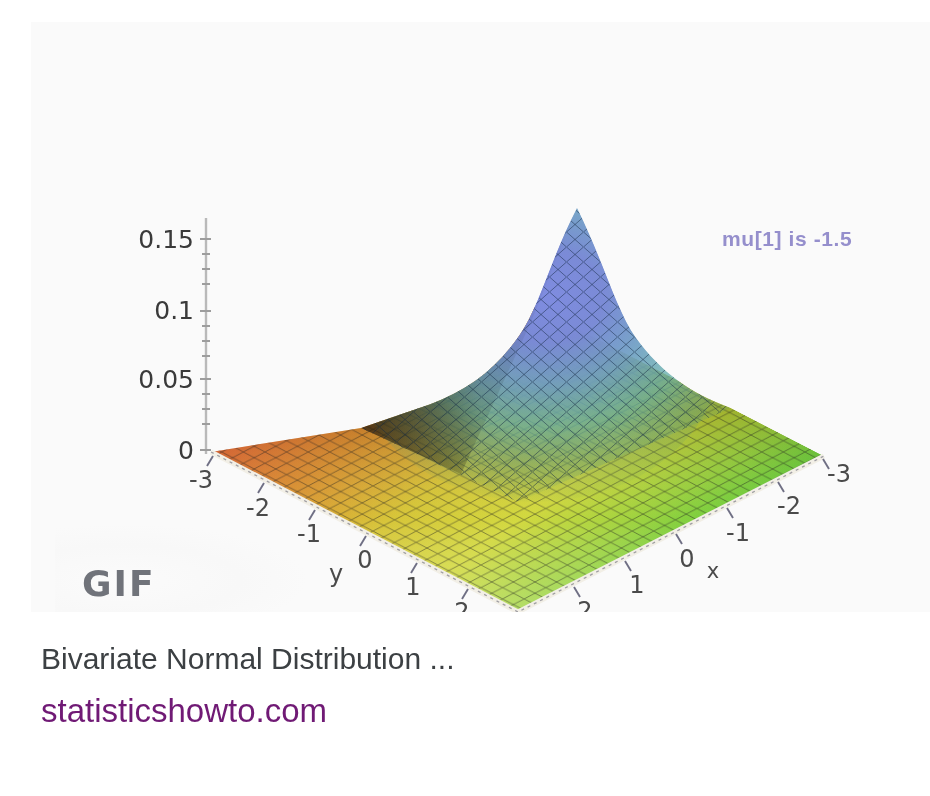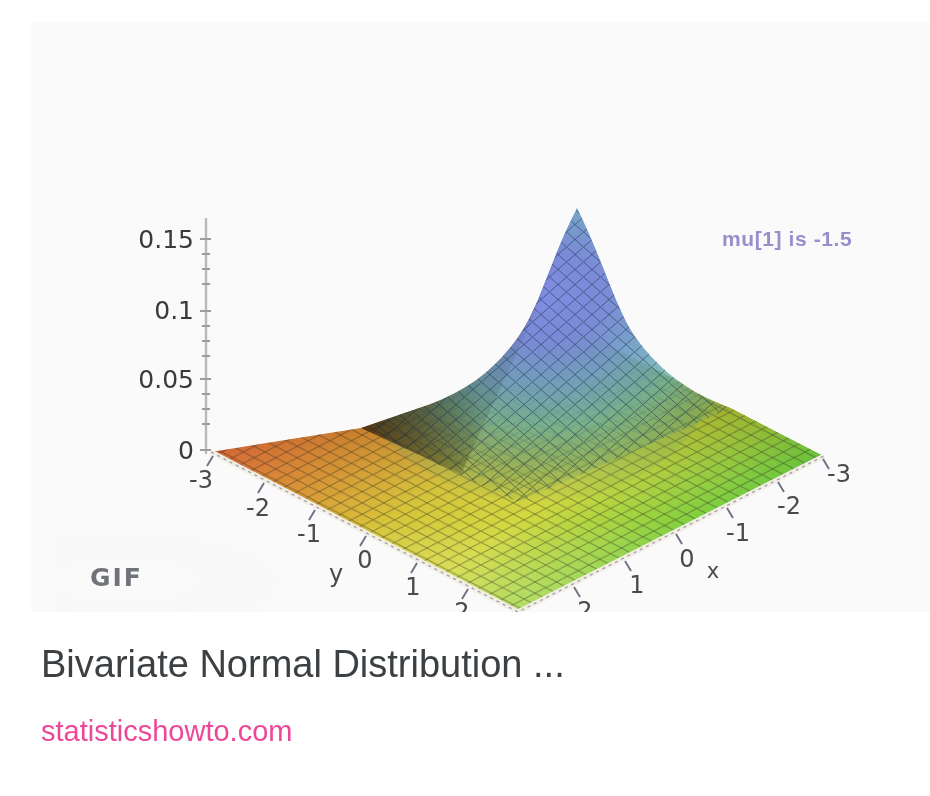--- a/index.html
+++ b/index.html
@@ -83,45 +83,44 @@
   #gif-badge-glow {
     position: absolute;
     left: 0; top: 0;
     width: 250px; height: 110px;
     background: radial-gradient(ellipse at 28% 50%, #fbfbfb 0%, #f8f8f8 45%, rgba(248,248,248,0) 72%);
   }
   #gif-badge {
     position: absolute;
     left: 27px;
     top: 38px;
-    font-size: 25px;
+    font-size: 36px;
     font-weight: bold;
     color: #70737a;
     letter-spacing: 2px;
     font-family: "DejaVu Sans", sans-serif;
-    margin-left: 8px;
   }
 
   
   #caption {
     position: absolute;
     left: 41px;
     top: 640px;
     width: 860px;
   }
   #caption-title {
-    font-size: 38px;
+    font-size: 30px;
     color: #3c4043;
     line-height: 1.28;
     white-space: nowrap;
   }
   #caption-source {
-    margin-top: 24px;
-    font-size: 29px;
-    color: #ec4899;
+    margin-top: 12px;
+    font-size: 33px;
+    color: #701a75;
     line-height: 1.28;
     white-space: nowrap;
   }
 
   
   .ax-tick { font-family: "DejaVu Sans", sans-serif; fill: #4a4a4a; }
   .ax-name { font-family: "DejaVu Sans", sans-serif; fill: #4a4a4a; }
   .zt      { font-family: "DejaVu Sans", sans-serif; fill: #3a3a3a; }
 </style>
 </head>

